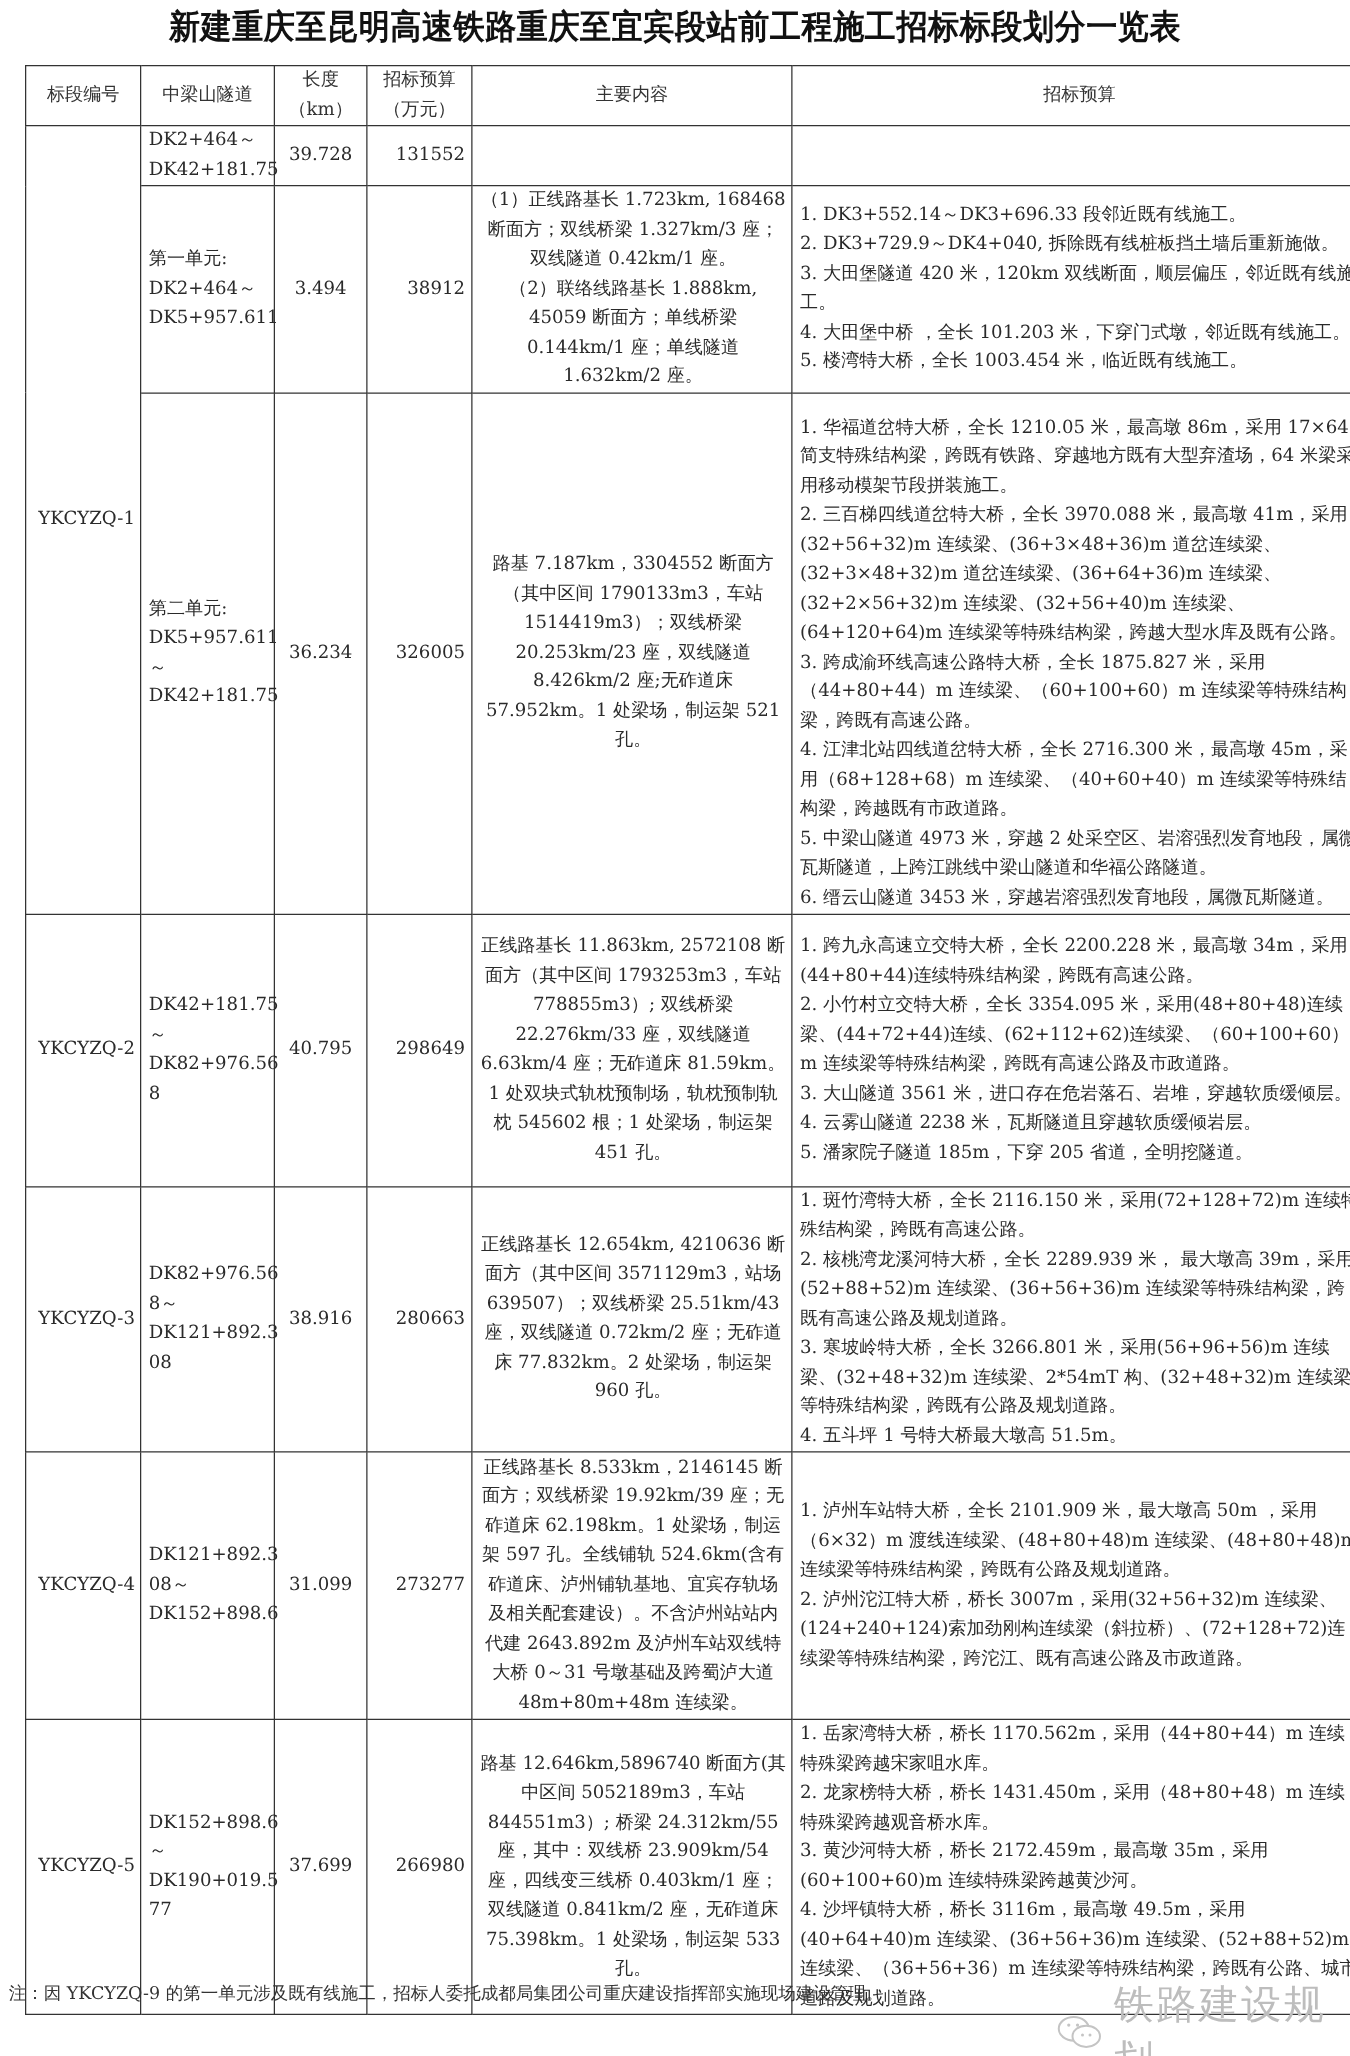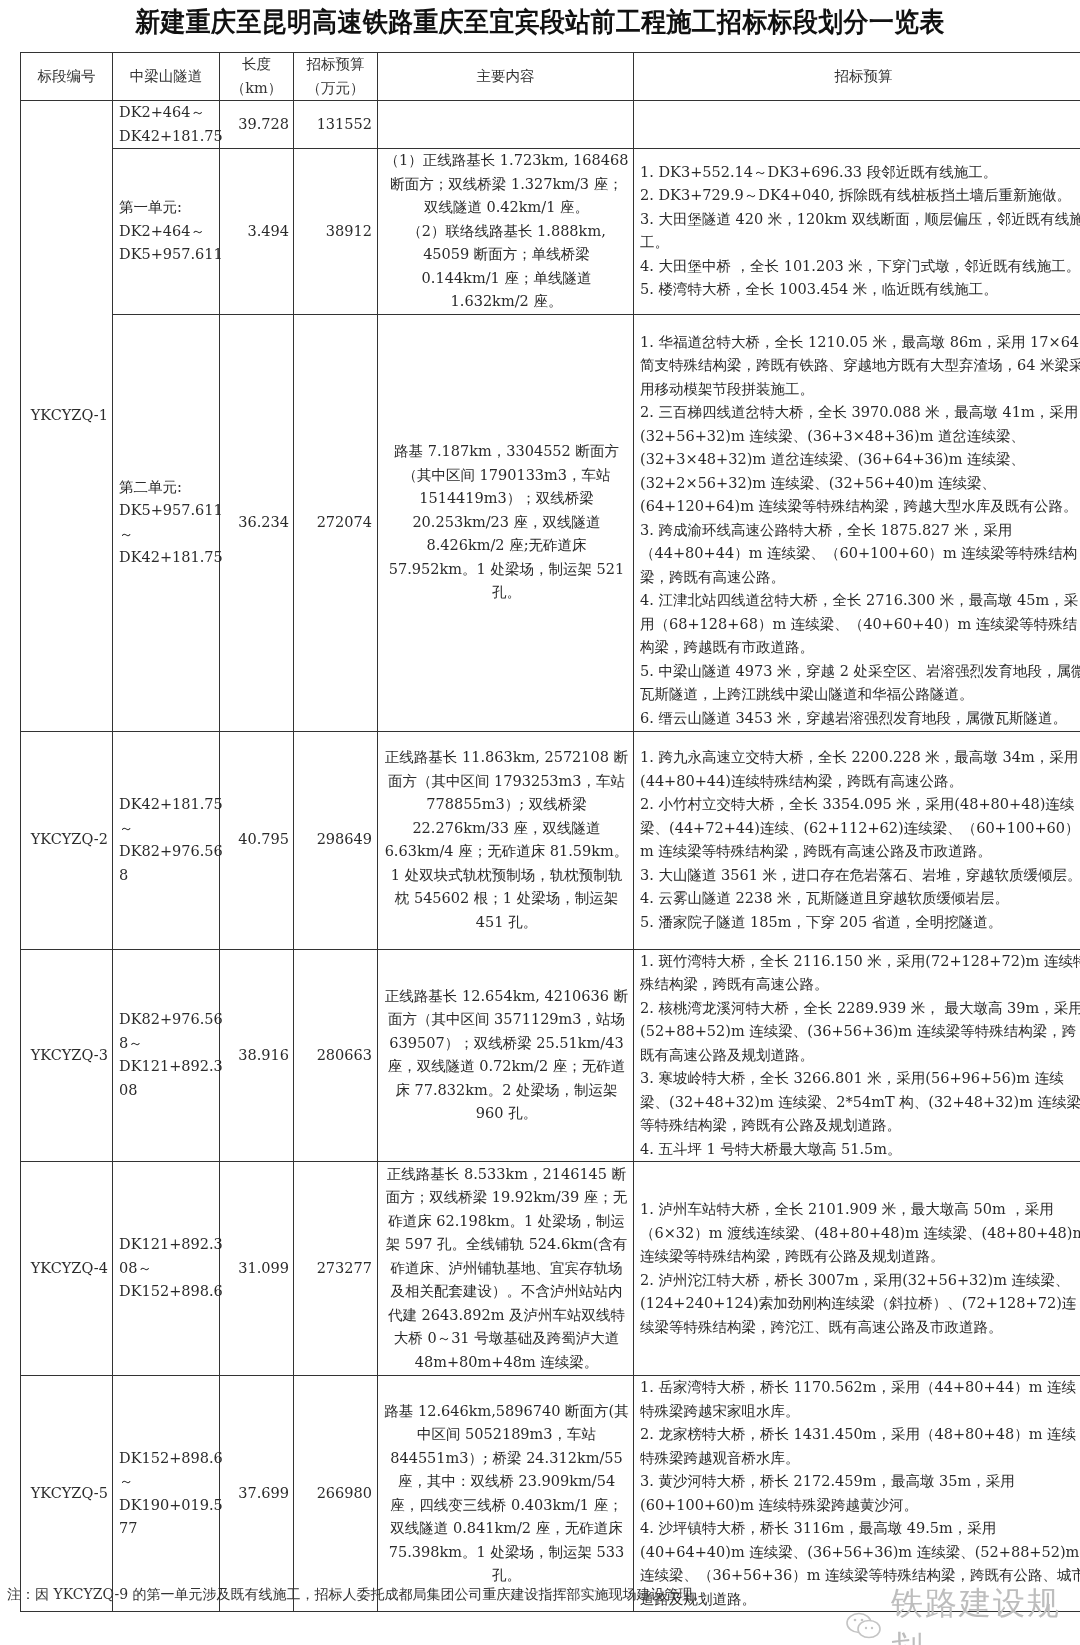--- a/index.html
+++ b/index.html
@@ -9,21 +9,21 @@
            font-family:"DejaVu Sans", "Liberation Sans", sans-serif; font-size:27px;
            font-weight:bold; letter-spacing:0.5px; color:#111; line-height:40px; transform:scaleX(0.92); }
   table.main { position:absolute; left:20px; top:52px; width:1073px; border-collapse:collapse;
                table-layout:fixed; }
   table.main td, table.main th { border:1.5px solid #333; padding:0 4px; font-size:14.5px;
                line-height:23.5px; font-weight:normal; vertical-align:middle; color:#2a2a2a;
                font-family:"DejaVu Serif","Liberation Serif", serif; }
   table.main th { text-align:center; color:#333; }
   .c-id { text-align:right; }
   .c-range { text-align:left; padding-left:6px !important;margin-top:14px; }
-  .c-len { text-align:right; }
+  .c-len { text-align:center; }
   .c-budget { text-align:right; padding-right:5px !important; }
   .c-content { text-align:center; padding-left:6px !important; padding-right:4px !important; }
   .c-diff { text-align:left; padding-left:6px !important; padding-right:4px !important; }
   .line { display:block; }
   .note { position:absolute; left:7px; top:1586px; font-size:14px; color:#333;
           font-family:"DejaVu Serif","Liberation Serif", serif; }
   .watermark { position:absolute; left:845px; top:1582px; display:flex; align-items:center; gap:8px;
                color:#b8b8b8; }
   .wm-icon { width:38px; height:30px; position:relative; }
   .wm-text { font-size:32px; font-family:"DejaVu Sans","Liberation Sans",sans-serif; color:#bdbdbd;
@@ -97,21 +97,21 @@
     </tr>
 
     <tr style="height:417px">
       <td class="c-range">
         <span class="line">第二单元:</span>
         <span class="line">DK5+957.611</span>
         <span class="line">～</span>
         <span class="line">DK42+181.75</span>
       </td>
       <td class="c-len">36.234</td>
-      <td class="c-budget">272074</td>
+      <td class="c-budget">326005</td>
       <td class="c-content">
         <span class="line">路基 7.187km，3304552 断面方（其中区间 1790133m3，车站 1514419m3）；双线桥梁 20.253km/23 座，双线隧道 8.426km/2 座;无砟道床 57.952km。1 处梁场，制运架 521 孔。</span>
       </td>
       <td class="c-diff" style="vertical-align:top;padding-top:16px;">
         <span class="line">1. 华福道岔特大桥，全长 1210.05 米，最高墩 86m，采用 17×64 简支特殊结构梁，跨既有铁路、穿越地方既有大型弃渣场，64 米梁采用移动模架节段拼装施工。</span>
         <span class="line">2. 三百梯四线道岔特大桥，全长 3970.088 米，最高墩 41m，采用(32+56+32)m 连续梁、(36+3×48+36)m 道岔连续梁、(32+3×48+32)m 道岔连续梁、(36+64+36)m 连续梁、(32+2×56+32)m 连续梁、(32+56+40)m 连续梁、(64+120+64)m 连续梁等特殊结构梁，跨越大型水库及既有公路。</span>
         <span class="line">3. 跨成渝环线高速公路特大桥，全长 1875.827 米，采用（44+80+44）m 连续梁、（60+100+60）m 连续梁等特殊结构梁，跨既有高速公路。</span>
         <span class="line">4. 江津北站四线道岔特大桥，全长 2716.300 米，最高墩 45m，采用（68+128+68）m 连续梁、（40+60+40）m 连续梁等特殊结构梁，跨越既有市政道路。</span>
         <span class="line">5. 中梁山隧道 4973 米，穿越 2 处采空区、岩溶强烈发育地段，属微瓦斯隧道，上跨江跳线中梁山隧道和华福公路隧道。</span>
         <span class="line">6. 缙云山隧道 3453 米，穿越岩溶强烈发育地段，属微瓦斯隧道。</span>

